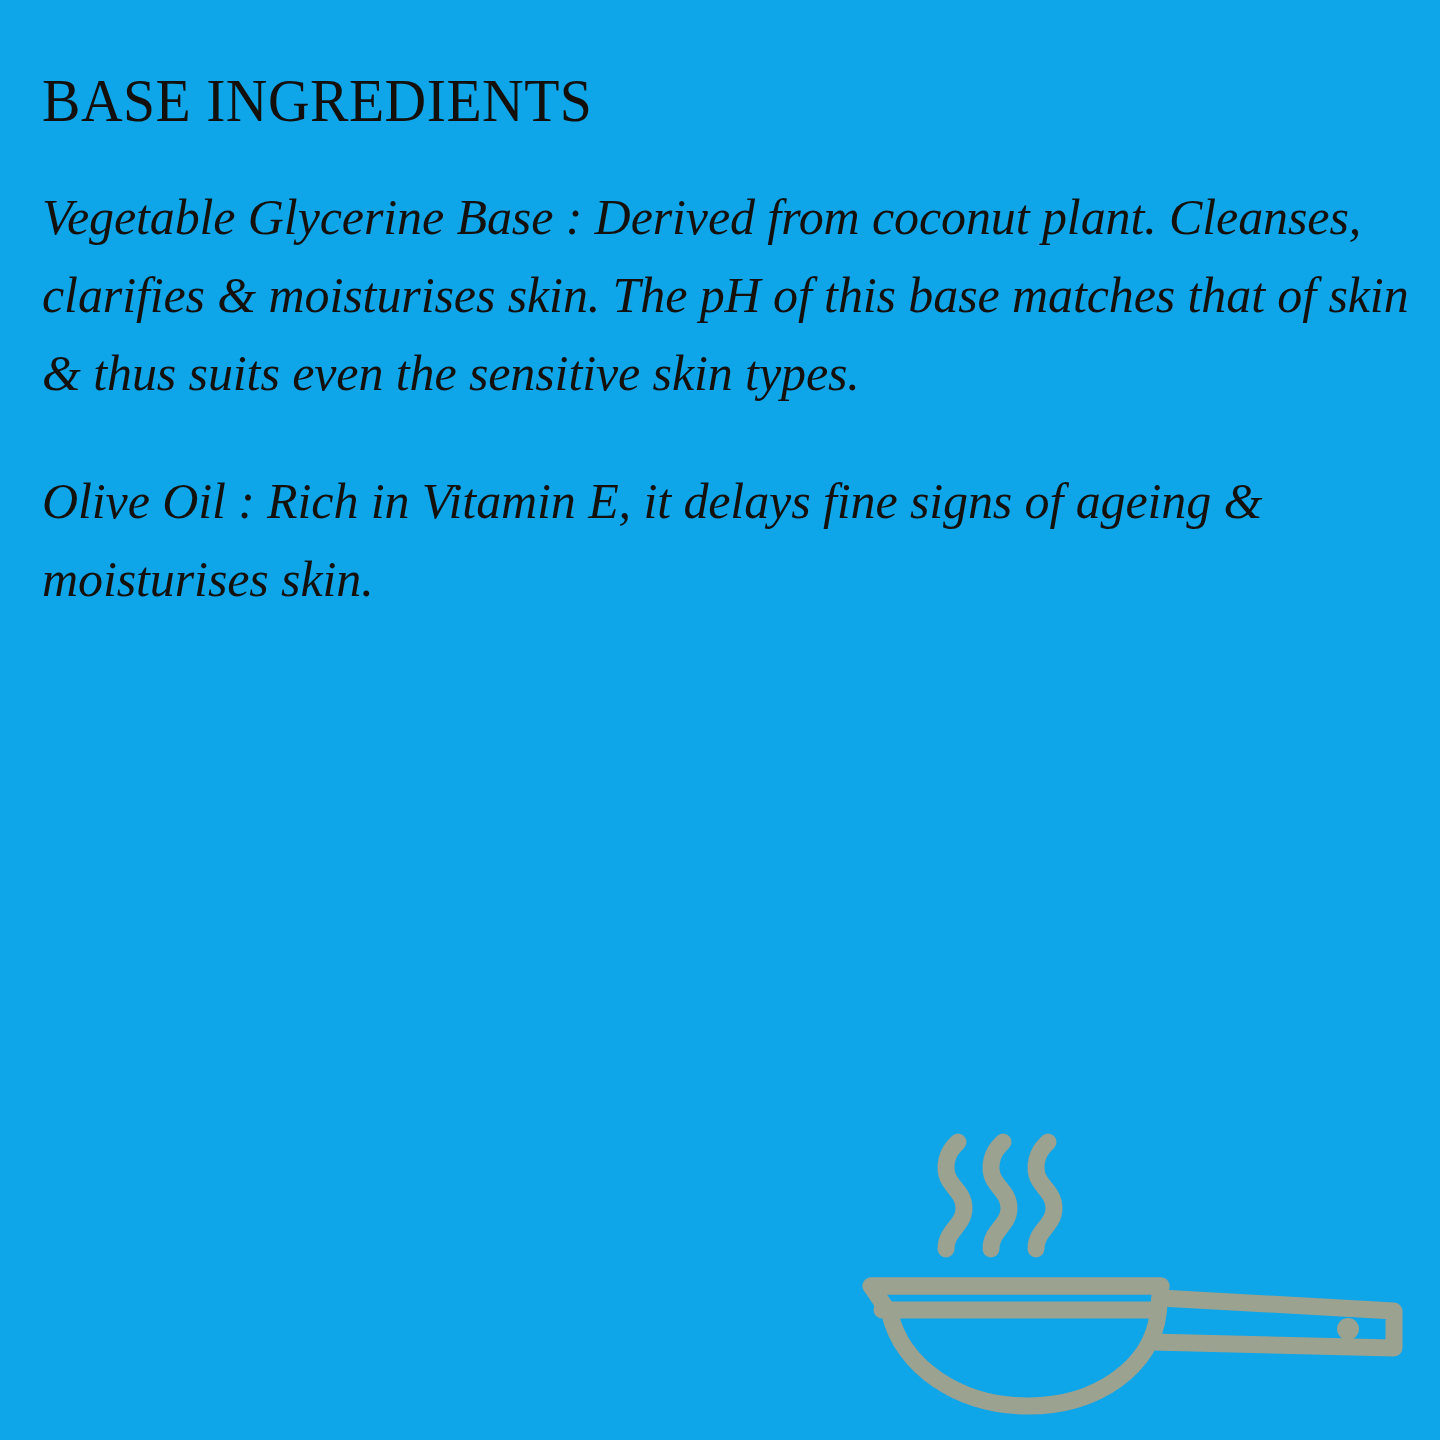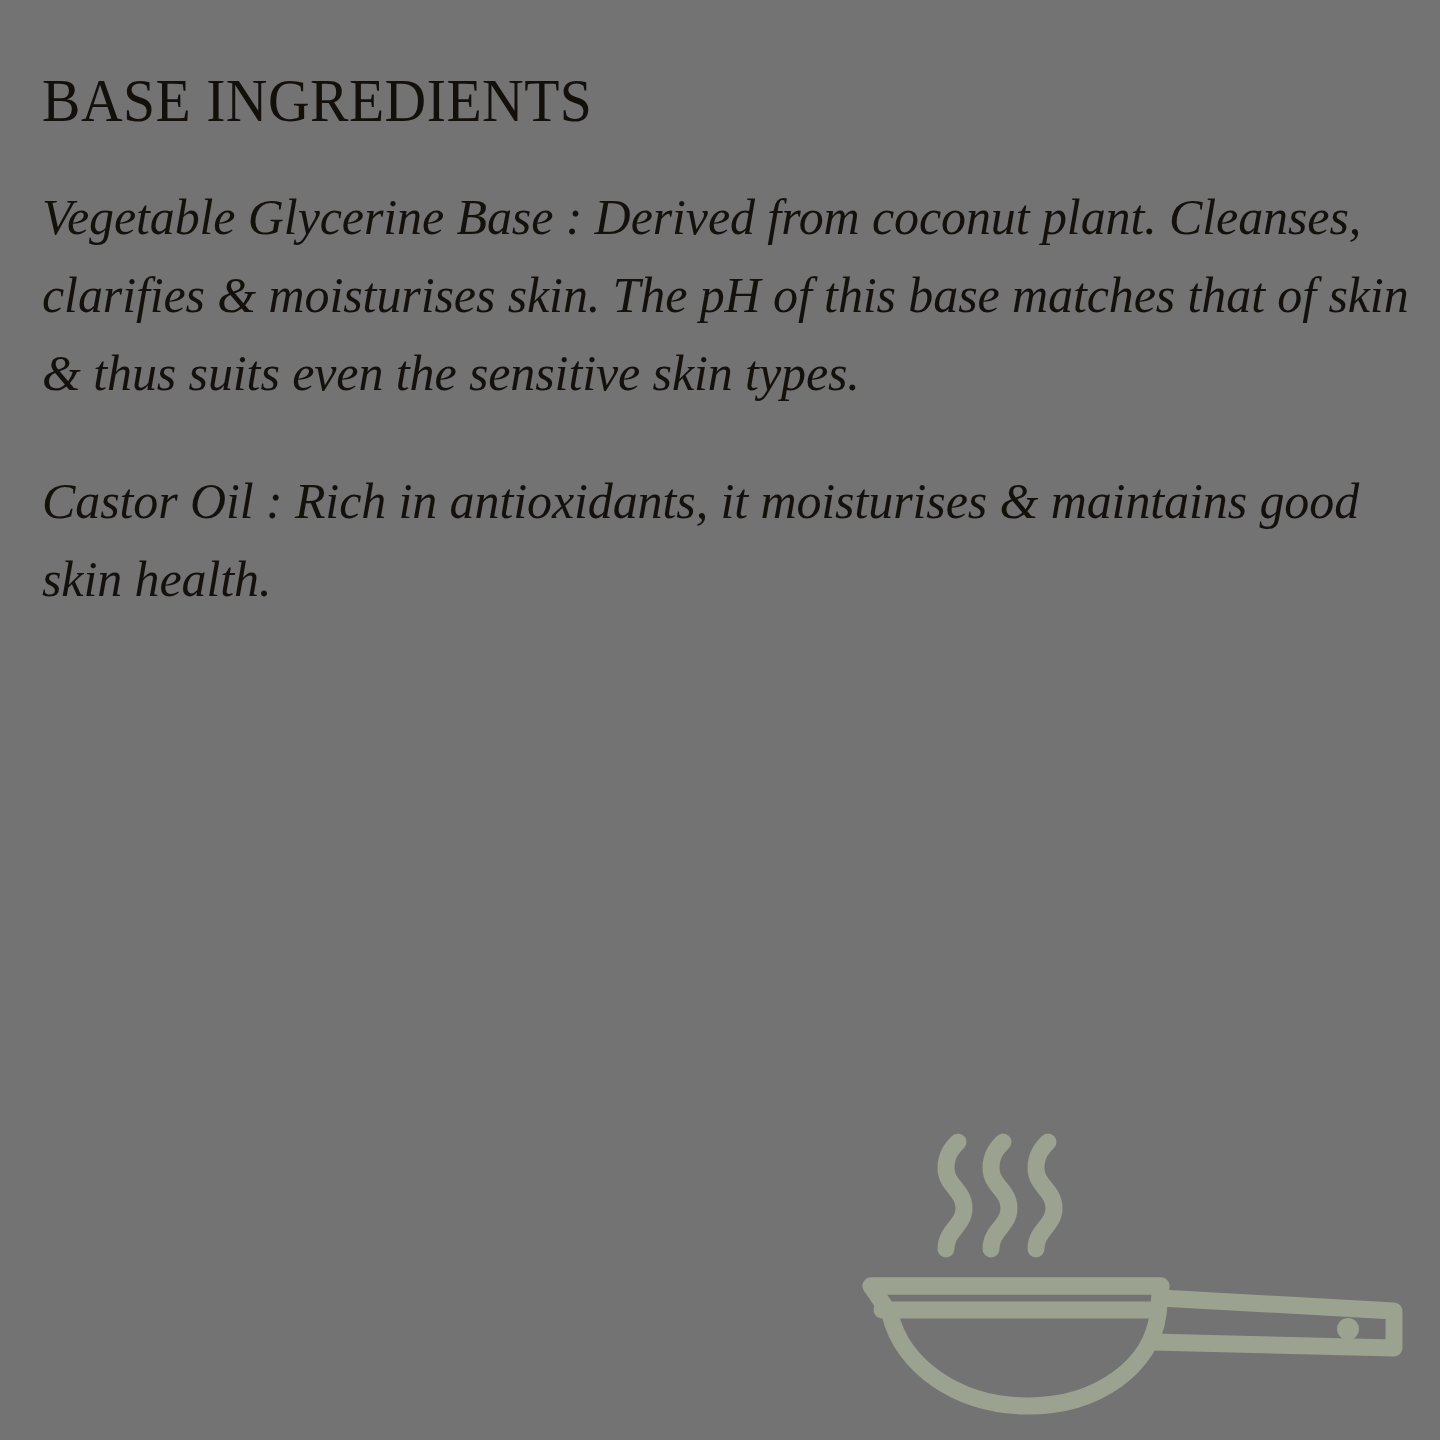--- a/index.html
+++ b/index.html
@@ -12,21 +12,21 @@
     height: 1440px;
     background: #fdfcef;
     font-family: "Liberation Serif", "DejaVu Serif", serif;
     overflow: hidden;
   }
 
   .canvas {
     position: relative;
     width: 1440px;
     height: 1440px;
-    background: #737373;
+    background: #0ea5e9;
     box-sizing: border-box;
     overflow: hidden;
   }
 
   
   .page-title {
     position: absolute;
     left: 42px;
     top: 26px;
     width: 1340px;
@@ -75,21 +75,21 @@
 </style>
 </head>
 <body>
 
 <div class="canvas">
 
   <h1 class="page-title">BASE INGREDIENTS</h1>
 
   <div class="body-block">
     <p class="para">Vegetable Glycerine Base : Derived from coconut plant. Cleanses, clarifies &amp; moisturises skin. The pH of this base matches that of skin &amp; thus suits even the sensitive skin types.</p>
-    <p class="para">Castor Oil : Rich in antioxidants, it moisturises &amp; maintains good skin health.</p>
+    <p class="para">Olive Oil : Rich in Vitamin E, it delays fine signs of ageing &amp;   moisturises skin.</p>
   </div>
 
   <div class="pan-icon">
     <svg viewBox="0 0 578 310" xmlns="http://www.w3.org/2000/svg">
       <g fill="none" stroke="#9ba290" stroke-width="17" stroke-linecap="round" stroke-linejoin="round">
         <path d="M100 131 C 100 112, 118 108, 118 90 C 118 72, 100 68, 100 50 C 100 36, 107 29, 112 24"></path>
         <path d="M145 131 C 145 112, 163 108, 163 90 C 163 72, 145 68, 145 50 C 145 36, 152 29, 157 24"></path>
         <path d="M190 131 C 190 112, 208 108, 208 90 C 208 72, 190 68, 190 50 C 190 36, 197 29, 202 24"></path>
       </g>
 

